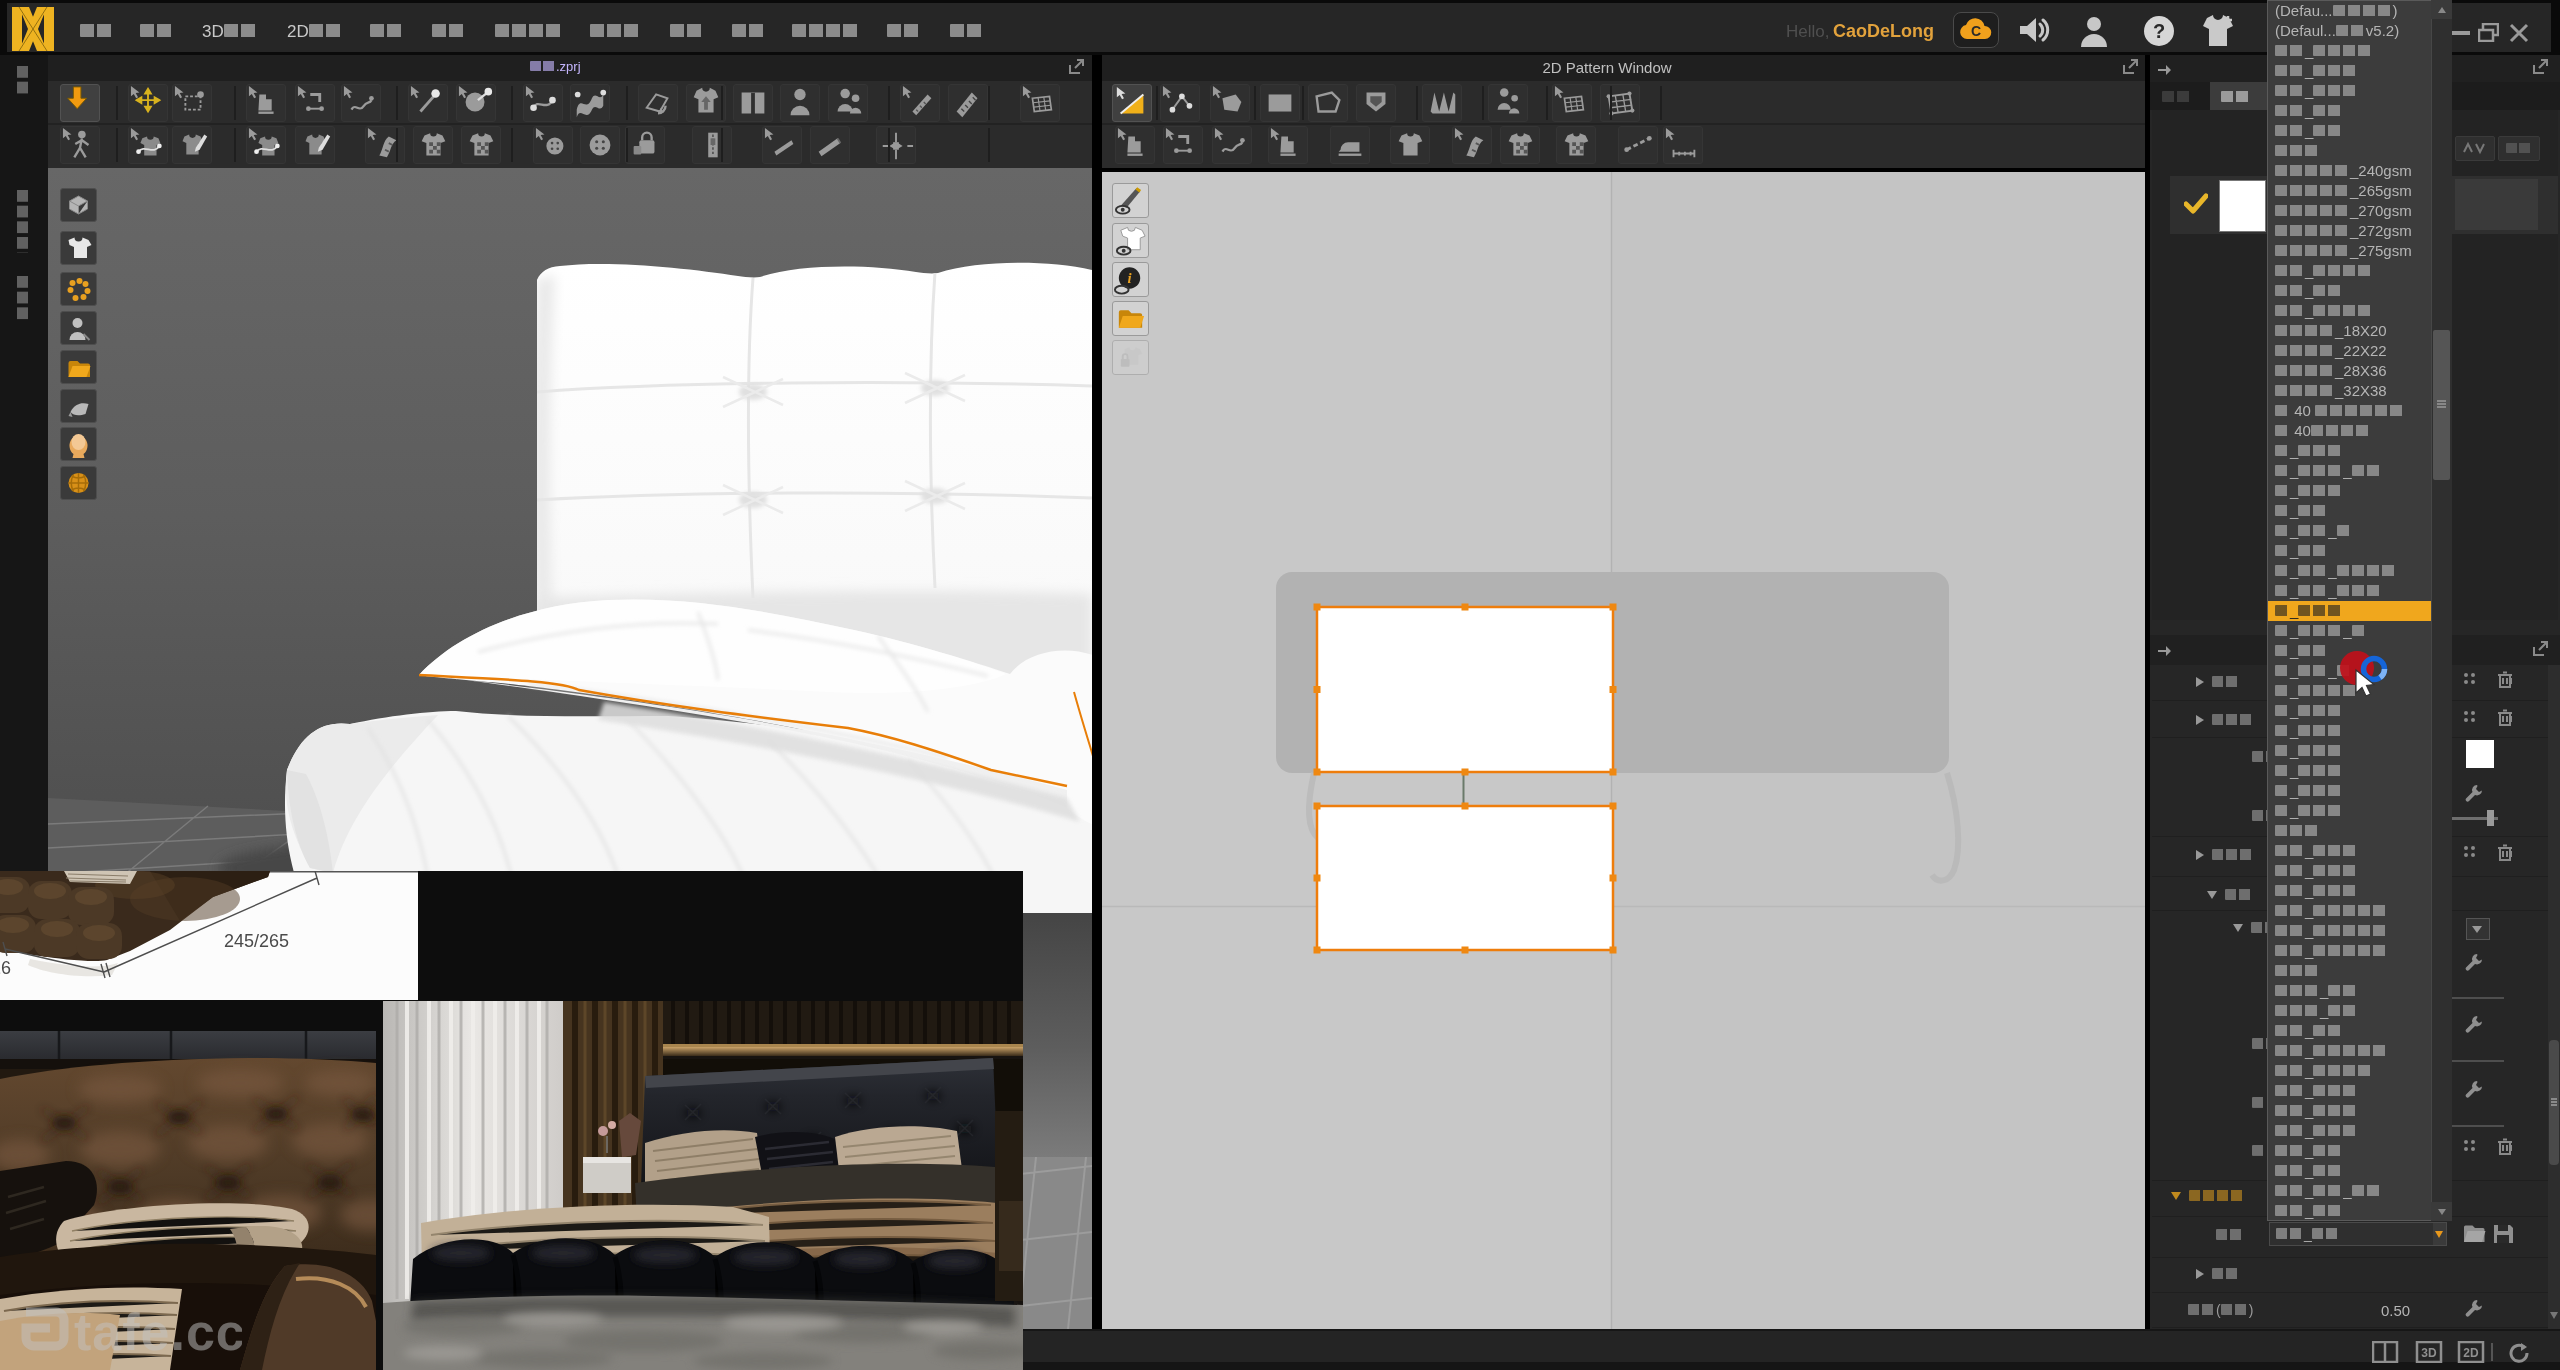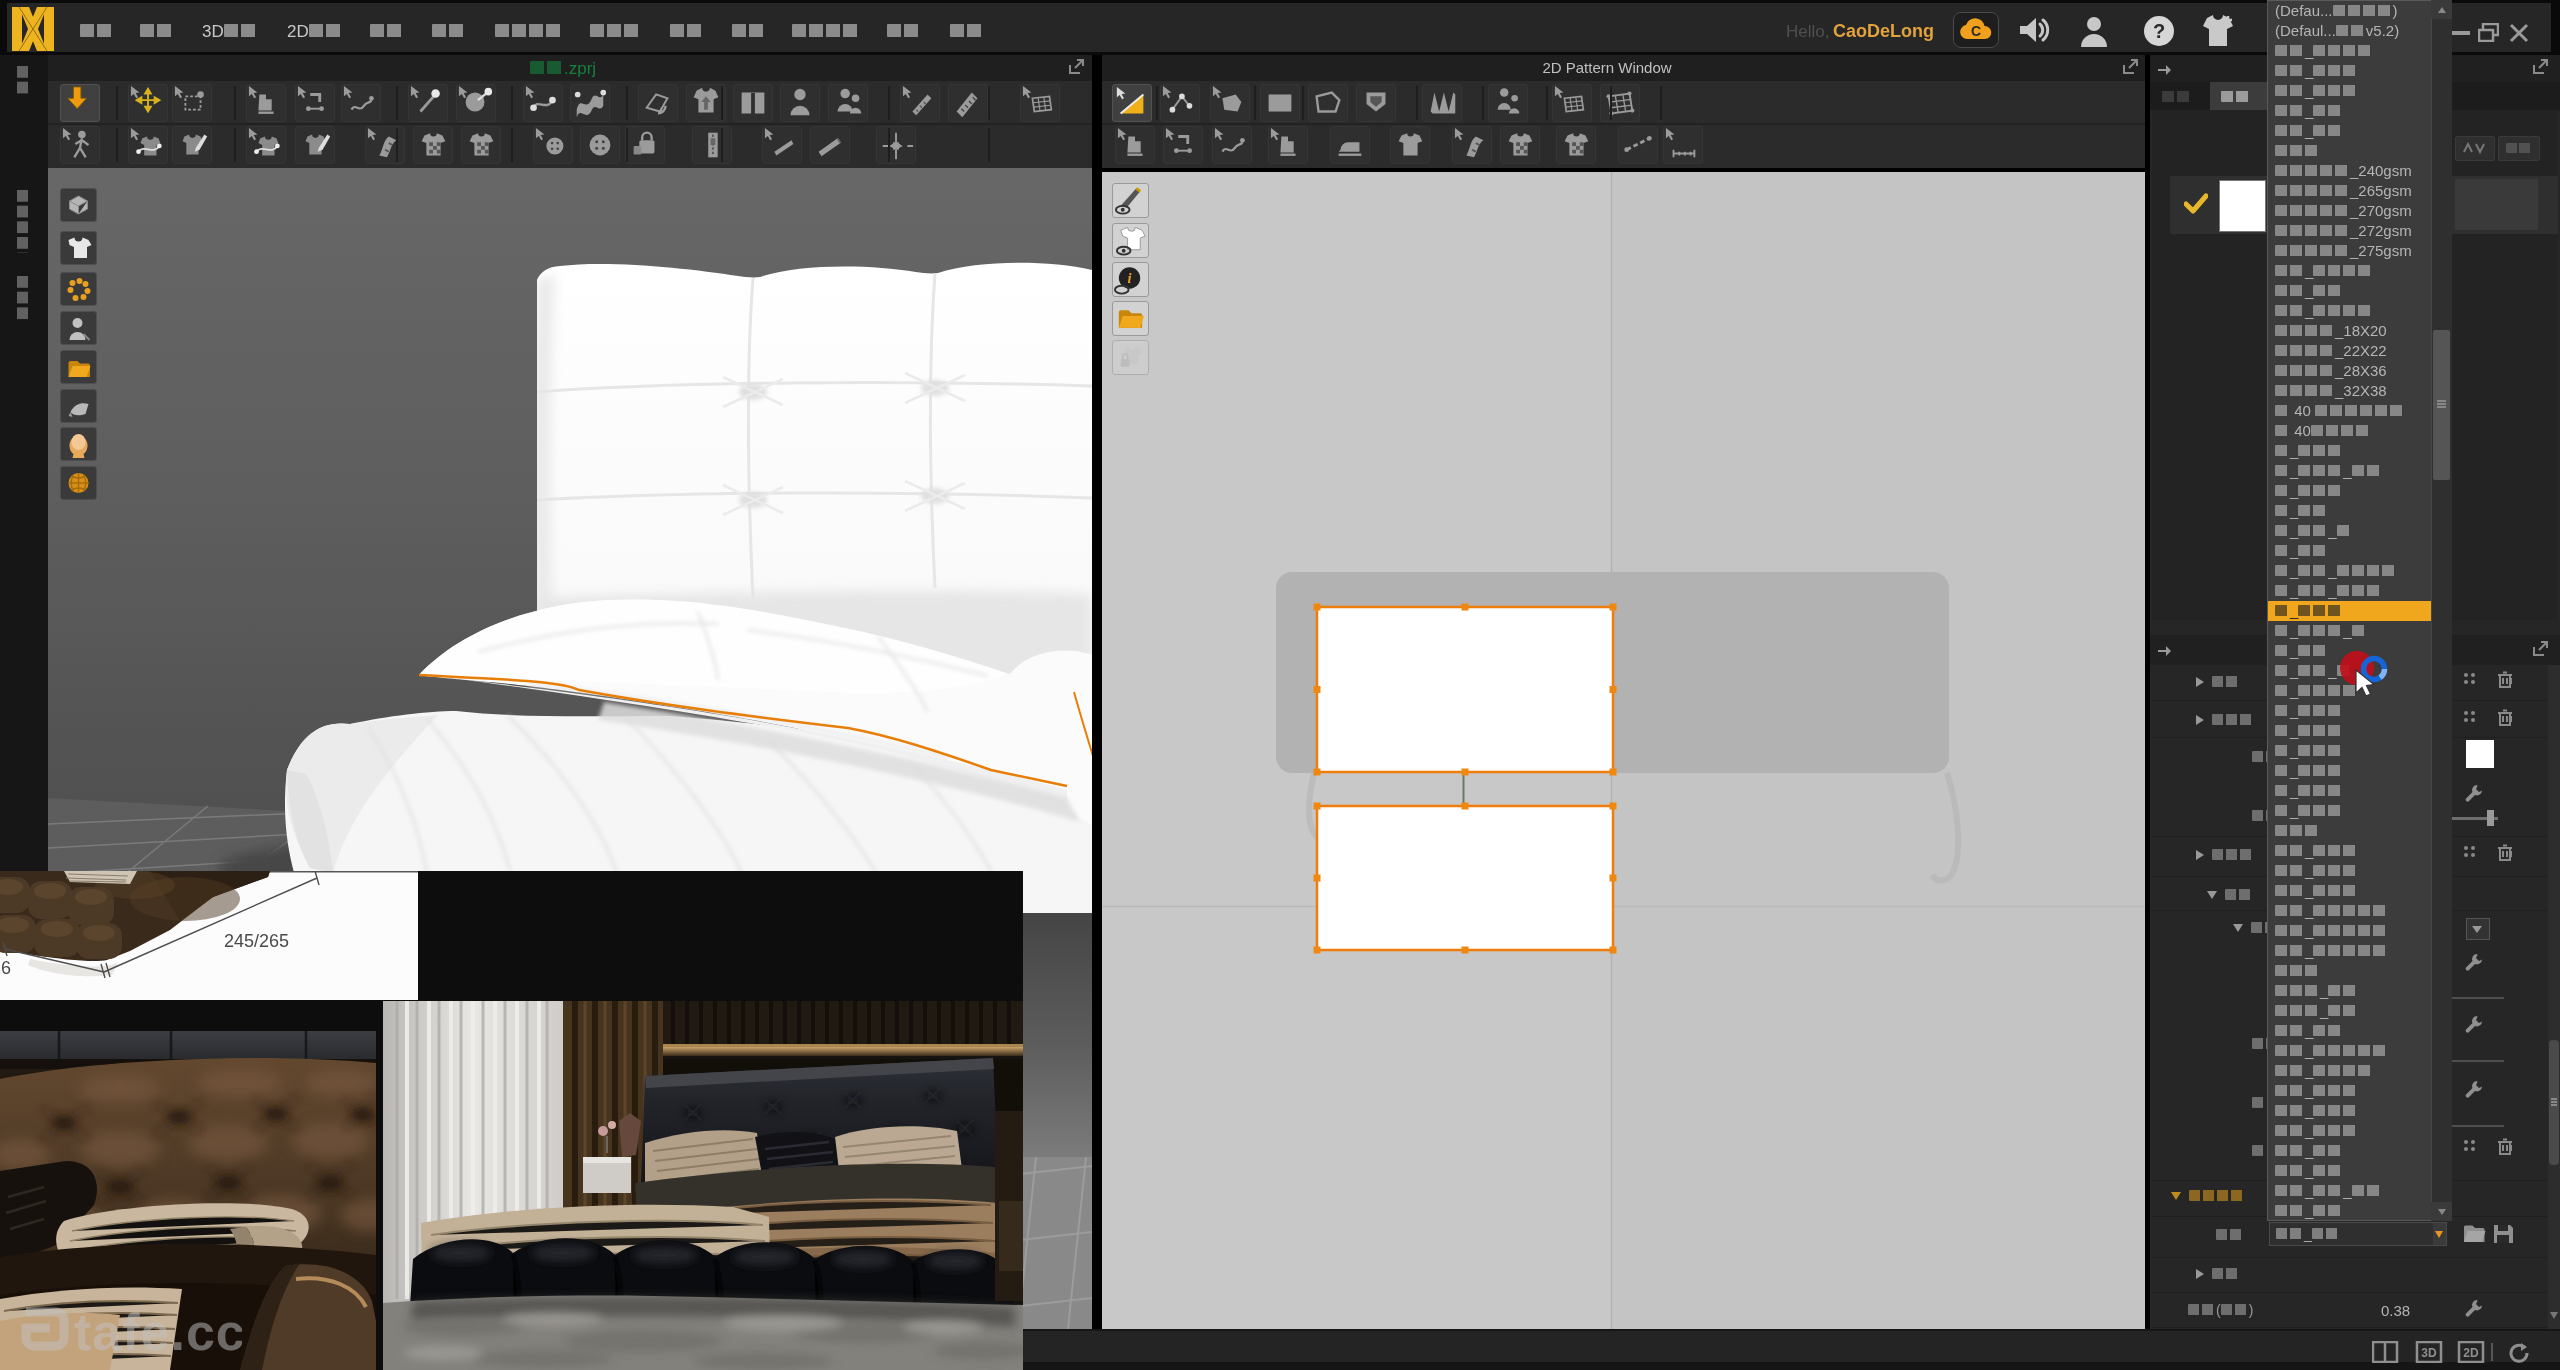--- a/index.html
+++ b/index.html
@@ -67,21 +67,21 @@
 <rect x="1" y="7" width="14" height="11" fill="#262626" stroke="#9a9a9a" stroke-width="2.5"></rect>
   </svg>
 <svg class="abs" style="left:2509px;top:23px" width="20" height="20" viewBox="0 0 20 20">
 <path d="M2 2 L18 18 M18 2 L2 18" stroke="#9a9a9a" stroke-width="3"></path>
   </svg>
 <div class="abs" style="left:0;top:55px;width:48px;height:1315px;background:#161616"></div>
 <div class="abs" style="left:17px;top:66px;color:#7e7e7e;font-size:14px"><span class="gv" style="height:2.24em"></span></div>
 <div class="abs" style="left:17px;top:190px;color:#7e7e7e;font-size:14px"><span class="gv" style="height:4.48em"></span></div>
 <div class="abs" style="left:17px;top:276px;color:#7e7e7e;font-size:14px"><span class="gv" style="height:3.3600000000000003em"></span></div>
 <div class="abs" style="left:48px;top:55px;width:1044px;height:26px;background:#1f1f1f"></div>
-<div class="abs" style="left:530px;top:59px;font-size:17px;color:#15803d"><span class="g" style="width:2em"></span>.zprj</div>
+<div class="abs" style="left:530px;top:59px;font-size:13px;color:#c4b5fd"><span class="g" style="width:2em"></span>.zprj</div>
 <svg class="abs" style="left:1068px;top:59px" width="17" height="16" viewBox="0 0 17 16">
 <path d="M2 6 V14 H12 M7 9 L15 1 M9 1 H15 V7" stroke="#8a8a8a" stroke-width="2" fill="none"></path>
   </svg>
 <div class="abs" style="left:1102px;top:55px;width:1043px;height:26px;background:#1f1f1f"></div>
 <div class="abs" style="left:1102px;top:59px;width:1010px;text-align:center;font-size:15px;color:#c0c0c0">2D Pattern Window</div>
 <svg class="abs" style="left:2122px;top:59px" width="17" height="16" viewBox="0 0 17 16">
 <path d="M2 6 V14 H12 M7 9 L15 1 M9 1 H15 V7" stroke="#8a8a8a" stroke-width="2" fill="none"></path>
   </svg>
 <div class="abs" style="left:48px;top:81px;width:1044px;height:87px;background:#2b2b2b"></div>
 <div class="abs" style="left:1102px;top:81px;width:1043px;height:87px;background:#2b2b2b"></div>
@@ -596,21 +596,21 @@
 <div class="abs" style="left:2196px;top:847px;font-size:14px;color:#9a9a9a;white-space:nowrap"><span style="display:inline-block;width:0;height:0;border-left:8px solid #999;border-top:5px solid transparent;border-bottom:5px solid transparent;margin-right:8px"></span><span class="g" style="width:3em"></span></div>
 <div class="abs" style="left:2207px;top:887px;font-size:14px;color:#9a9a9a;white-space:nowrap"><span style="display:inline-block;width:0;height:0;border-top:8px solid #999;border-left:5px solid transparent;border-right:5px solid transparent;margin-right:8px;vertical-align:1px"></span><span class="g" style="width:2em"></span></div>
 <div class="abs" style="left:2233px;top:920px;font-size:14px;color:#9a9a9a;white-space:nowrap"><span style="display:inline-block;width:0;height:0;border-top:8px solid #999;border-left:5px solid transparent;border-right:5px solid transparent;margin-right:8px;vertical-align:1px"></span><span class="g" style="width:3em"></span></div>
 <div class="abs" style="left:2252px;top:1036px;font-size:14px;color:#9a9a9a;white-space:nowrap"><span class="g" style="width:2em"></span></div>
 <div class="abs" style="left:2252px;top:1095px;font-size:14px;color:#9a9a9a;white-space:nowrap"><span class="g" style="width:1em"></span></div>
 <div class="abs" style="left:2252px;top:1143px;font-size:14px;color:#9a9a9a;white-space:nowrap"><span class="g" style="width:1em"></span></div>
 <div class="abs" style="left:2171px;top:1188px;font-size:14px;color:#c98f1e;white-space:nowrap"><span style="display:inline-block;width:0;height:0;border-top:8px solid #c08a1e;border-left:5px solid transparent;border-right:5px solid transparent;margin-right:8px;vertical-align:1px"></span><span class="g" style="width:4em"></span></div>
 <div class="abs" style="left:2216px;top:1227px;font-size:14px;color:#9a9a9a;white-space:nowrap"><span class="g" style="width:2em"></span></div>
 <div class="abs" style="left:2196px;top:1266px;font-size:14px;color:#9a9a9a;white-space:nowrap"><span style="display:inline-block;width:0;height:0;border-left:8px solid #999;border-top:5px solid transparent;border-bottom:5px solid transparent;margin-right:8px"></span><span class="g" style="width:2em"></span></div>
 <div class="abs" style="left:2188px;top:1302px;font-size:14px;color:#9a9a9a;white-space:nowrap"><span class="g" style="width:2em"></span>(<span class="g" style="width:2em"></span>)</div>
-<div class="abs" style="left:2381px;top:1302px;font-size:15px;color:#b5b5b5">0.38</div>
+<div class="abs" style="left:2381px;top:1302px;font-size:15px;color:#b5b5b5">0.50</div>
 <div class="abs" style="left:2462px;top:671px"><svg width="58" height="18" viewBox="0 0 58 18">
 <circle cx="4" cy="4" r="2" fill="#8a8a8a"></circle>
       <circle cx="11" cy="4" r="2" fill="#8a8a8a"></circle>
 <circle cx="4" cy="11" r="2" fill="#8a8a8a"></circle>
       <circle cx="11" cy="11" r="2" fill="#8a8a8a"></circle>
 <path d="M36 4 h14 M38 4 v12 h10 V4 M41 1.5 h4 M41 7 v6 M45 7 v6 M49 7 v6" stroke="#8a8a8a" stroke-width="2" fill="none"></path>
     </svg></div>
 <div class="abs" style="left:2462px;top:709px"><svg width="58" height="18" viewBox="0 0 58 18">
 <circle cx="4" cy="4" r="2" fill="#8a8a8a"></circle>
       <circle cx="11" cy="4" r="2" fill="#8a8a8a"></circle>

